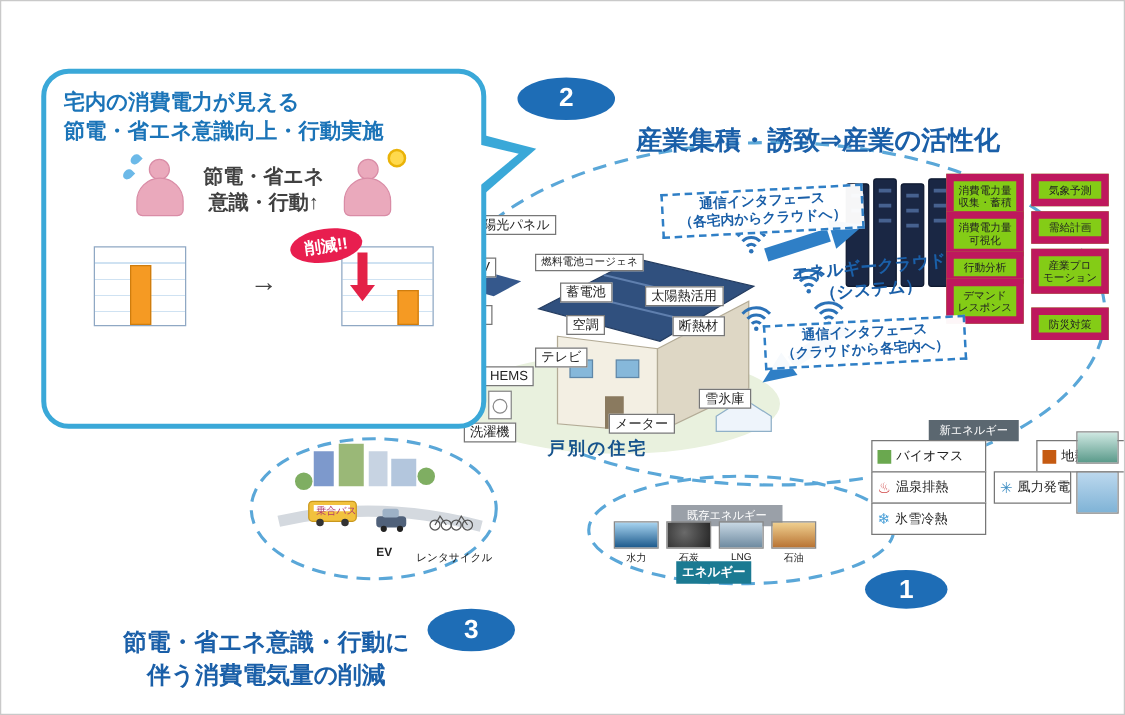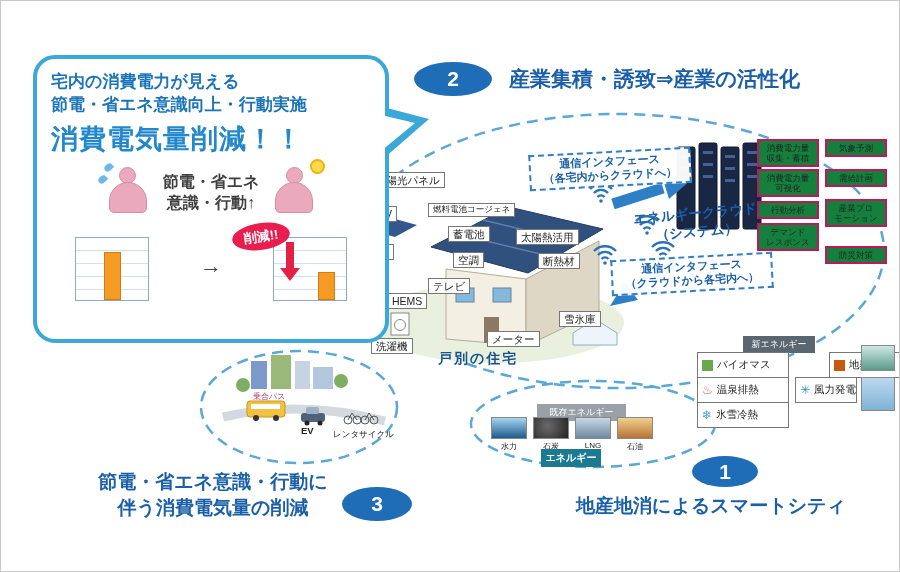--- a/index.html
+++ b/index.html
@@ -9,29 +9,29 @@
   .abs { position:absolute; }
   .pre { white-space:pre-line; }
 
   
   .lbl { position:absolute; background:#fff; border:1px solid #777; color:#222;
          font-size:10.5px; line-height:1.15; padding:1px 4px; text-align:center;
          white-space:nowrap; z-index:3; }
   .lbl.sm { font-size:8.5px; }
 
   
-  .fnbox { position:absolute; background:#15803d; border:2px solid #be185d; color:#222;
+  .fnbox { position:absolute; background:#84cc16; border:6px solid #be185d; color:#222;
            font-size:8.5px; line-height:1.2; padding:2px 3px; text-align:center;
            white-space:pre-line; width:62px; z-index:3; }
 
   .num-oval { position:absolute; background:#1e6db6; color:#fff; border-radius:50%;
               display:flex; align-items:center; justify-content:center;
               font-weight:bold; font-size:21px; z-index:4; }
 
-  .bluehead { position:absolute; color:#1a5fa8; font-weight:bold; z-index:4; }
+  .bluehead { position:absolute; color:#1a5fa8; font-weight:bold; z-index:4;margin-top:33px; }
 
   .commbox { position:absolute; background:rgba(255,255,255,.96); border:2px dashed #2f7fc6;
              color:#1a5fa8; text-align:center; font-weight:bold; font-size:11px;
              line-height:1.25; padding:2px 4px; white-space:pre-line; z-index:4; }
 
   
   .callout { left:32px; top:54px; width:356px; height:288px; background:#fff;
              border:4px solid #3aa8d8; border-radius:22px; padding:12px 14px; z-index:5; }
   .co-line { font-size:17px; font-weight:bold; color:#1b74b8; line-height:1.35; }
   .co-headline { font-size:27px; font-weight:bold; color:#2387cc; margin-top:4px; letter-spacing:1px; }
@@ -72,21 +72,21 @@
   .ne-item { position:absolute; background:#fff; border:1px solid #777; height:20px; display:flex;
              align-items:center; gap:4px; padding:12px 4px; font-size:10.5px; color:#222;
              white-space:nowrap; z-index:3; }
   .ico-sq { width:11px; height:11px; display:inline-block; flex:0 0 auto; }
   .ico-ch { font-size:12px; line-height:1; flex:0 0 auto; }
   .photo { position:absolute; border:1px solid #888; z-index:3; }
   .pcap { position:absolute; font-size:8px; color:#222; text-align:center; z-index:3; }
 
   .cloud-title { left:630px; top:204px; width:130px; text-align:center; color:#1a5fa8;
                  font-weight:bold; font-size:13.5px; transform:rotate(-5deg); z-index:4; }
-  .town-small { position:absolute; z-index:3; color:#222; }
+  .town-small { position:absolute; z-index:3; color:#222;margin-top:12px; }
 </style>
 </head>
 <body>
 
 <div class="stage">
 
   <svg class="abs" width="900" height="572" style="left:0;top:0;z-index:1">
 
     <g fill="none" stroke="#5aa7d8" stroke-width="2.5" stroke-dasharray="11 7">
       <ellipse cx="617" cy="250" rx="266" ry="137"></ellipse>
@@ -196,21 +196,20 @@
         <circle cx="364" cy="419" r="4"></circle>
           <circle cx="373" cy="419" r="4"></circle>
         <path d="M364 419 L368 412 L373 419"></path>
       </g>
     </g>
   </svg>
 
   <div class="abs callout">
     <div class="co-line">宅内の消費電力が見える</div>
     <div class="co-line">節電・省エネ意識向上・行動実施</div>
-    <div class="co-headline">消費電気量削減！！</div>
     <div class="co-row">
       <div class="person">
         <div class="drop d1"></div>
         <div class="drop d2"></div>
         <div class="p-head"></div>
         <div class="p-body"></div>
       </div>
       <div class="co-awareness pre">節電・省エネ
 意識・行動↑</div>
       <div class="person">
@@ -236,21 +235,20 @@
   <div class="abs tail-inner"></div>
 
   <div class="num-oval" style="left:413px;top:61px;width:78px;height:34px">2</div>
   <div class="bluehead" style="left:508px;top:64px;font-size:21px">産業集積・誘致⇒産業の活性化</div>
 
   <div class="num-oval" style="left:341px;top:486px;width:70px;height:34px">3</div>
   <div class="bluehead pre" style="left:62px;top:468px;font-size:19px;width:300px;text-align:center;line-height:1.35">節電・省エネ意識・行動に
 伴う消費電気量の削減</div>
 
   <div class="num-oval" style="left:691px;top:455px;width:66px;height:31px">1</div>
-  <div class="bluehead" style="left:575px;top:492px;font-size:19px">地産地消によるスマートシティ</div>
 
   <div class="lbl" style="left:370px;top:171px">太陽光パネル</div>
   <div class="lbl" style="left:372px;top:205px">PV</div>
   <div class="lbl sm" style="left:427px;top:202px">燃料電池コージェネ</div>
   <div class="lbl" style="left:447px;top:225px">蓄電池</div>
   <div class="lbl" style="left:362px;top:243px">照明</div>
   <div class="lbl" style="left:452px;top:251px">空調</div>
   <div class="lbl" style="left:515px;top:228px">太陽熱活用</div>
   <div class="lbl" style="left:537px;top:252px">断熱材</div>
   <div class="lbl" style="left:386px;top:292px">HEMS</div>

